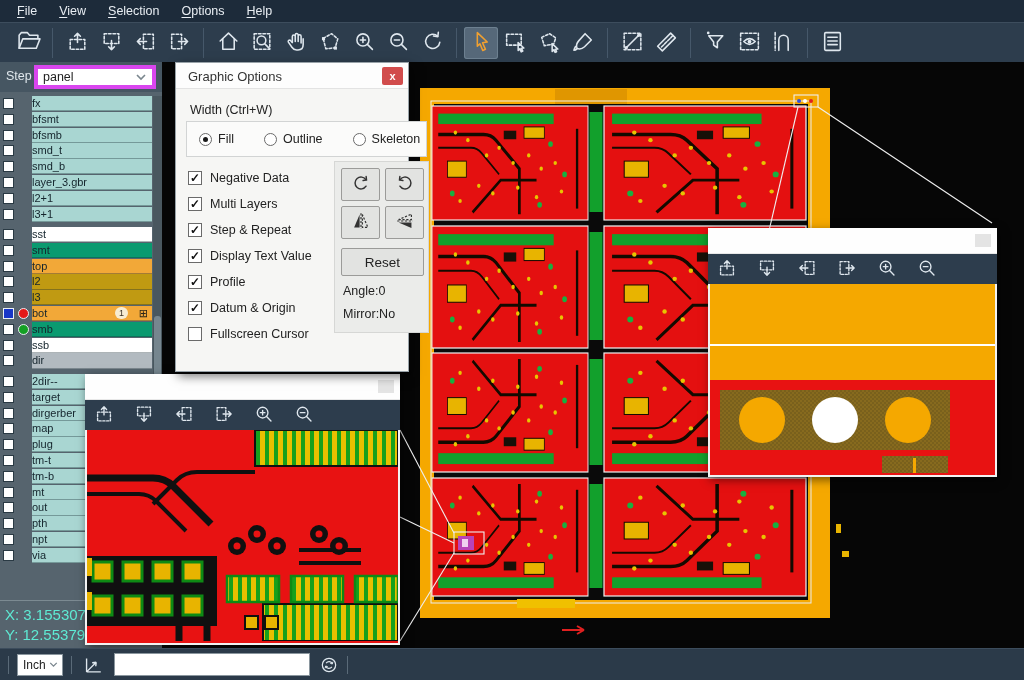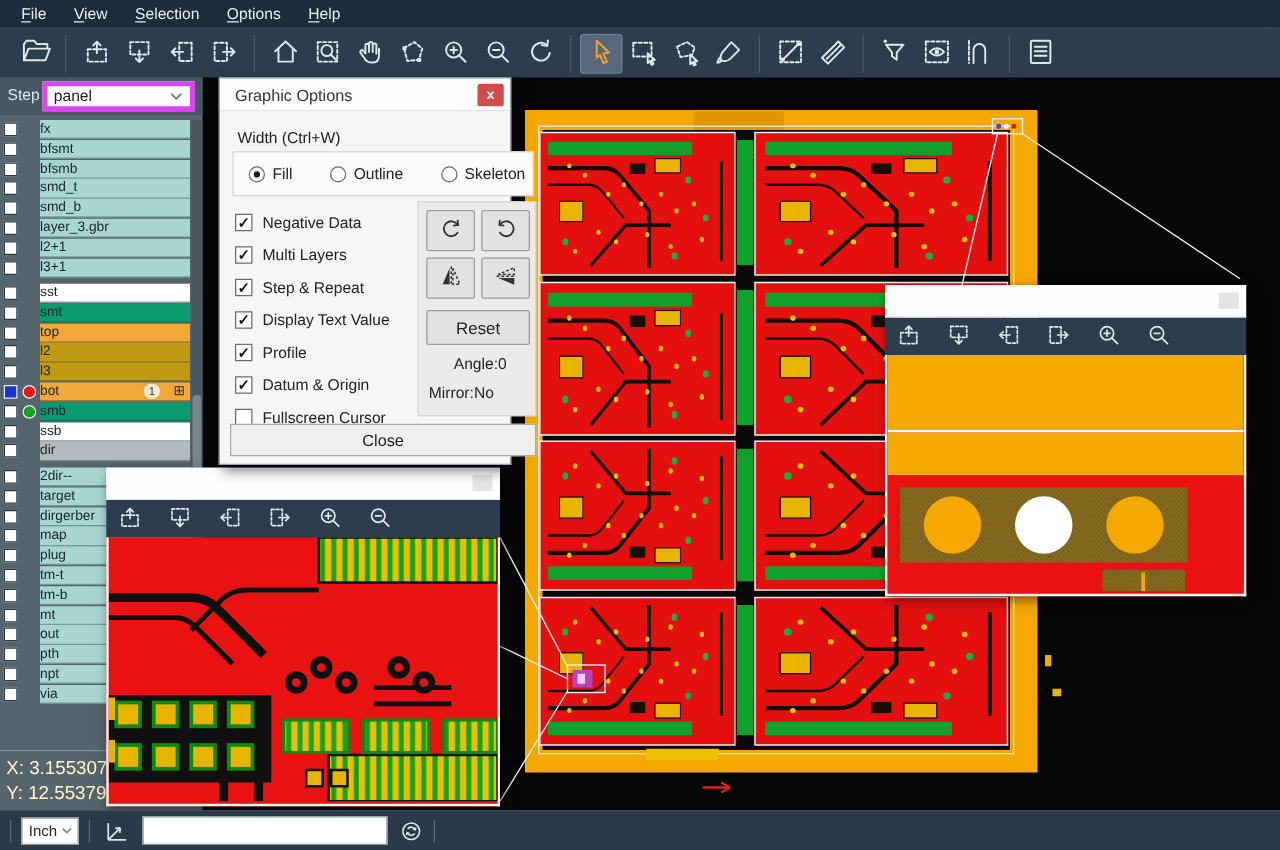--- a/index.html
+++ b/index.html
@@ -44,21 +44,21 @@
     color:#14242c; line-height:15px; border-bottom:1px solid rgba(20,40,50,.35);
     white-space:nowrap; overflow:hidden; }
   .c-teal { background:#a9d6d2; } .c-white { background:#ffffff; } .c-green { background:#0a9a70; }
   .c-orange { background:#f2a838; } .c-gold { background:#c09a12; } .c-gray { background:#b2bac0; }
   .badge { position:absolute; right:24px; top:1.5px; min-width:13px; height:12px; background:#f7ecd2;
     border-radius:7px; font-size:9px; color:#3a3226; text-align:center; line-height:12px; padding:0 2px; }
   .gridicon { position:absolute; right:4px; top:0.5px; font-size:11px; color:#2a2418; }
   .sb-track { position:absolute; left:153px; top:34px; width:9px; height:468px; background:#49575f; }
   .sb-thumb { position:absolute; left:1px; top:220px; width:7px; height:60px; background:#76868f; border-radius:3px; }
   .coord-divider { position:absolute; left:0; top:538px; width:162px; height:1px; background:#7c8a92; }
-  .coords { position:absolute; left:5px; top:543px; color:#fef9c3; font-size:15px; line-height:20px; }
+  .coords { position:absolute; left:5px; top:543px; color:#5eead4; font-size:15px; line-height:20px; }
   
   .canvas { position:absolute; left:162px; top:62px; width:862px; height:586px; z-index:1; background:#060606; }
   
   .dialog { position:absolute; left:175px; top:62px; width:234px; height:310px; background:#f6f6f4;
     border:1px solid #98a2a8; box-shadow:3px 4px 10px rgba(0,0,0,.55); z-index:40; font-size:12.5px; color:#222; }
   .dtitle { position:absolute; left:0; top:0; width:100%; height:26px; background:#fdfdfd;
     border-bottom:1px solid #e3e3e3; }
   .dtitle .ttext { position:absolute; left:12px; top:6px; font-size:13px; color:#333; }
   .dclose { position:absolute; right:5px; top:4px; width:21px; height:18px; background:#d14c4c; border:none;
     border-radius:2px; color:#fff; font-size:11px; font-weight:bold; line-height:16px; cursor:pointer; }
@@ -74,21 +74,21 @@
     line-height:13px; text-align:center; color:#111; font-weight:bold; }
   .dpanel { position:absolute; left:158px; top:98px; width:95px; height:172px; background:#ebecea;
     border:1px solid #d6d7d5; }
   .xgrid { position:absolute; left:6px; top:6px; width:83px; display:grid; grid-template-columns:39px 39px; gap:5px; }
   .xbtn { width:39px; height:33px; background:#e2e3e1; border:1px solid #9b9b99; border-radius:2px;
     display:flex; align-items:center; justify-content:center; cursor:pointer; }
   .xbtn svg { width:22px; height:22px; }
   .resetbtn { position:absolute; left:6px; top:86px; width:83px; height:28px; background:#e2e3e1;
     border:1px solid #9b9b99; border-radius:2px; font-size:13.5px; color:#222; cursor:pointer;
     font-family:"Liberation Sans",sans-serif; }
-  .angletext { position:absolute; left:8px; top:122px; font-size:12.5px;margin-left:20px; }
+  .angletext { position:absolute; left:8px; top:122px; font-size:12.5px; }
   .mirrortext { position:absolute; left:8px; top:145px; font-size:12.5px; }
   .closebtn { position:absolute; left:8px; top:276px; width:245px; height:26px; background:#f0f0ee;
     border:1px solid #aaaaa8; font-size:13px; color:#222; cursor:pointer; font-family:"Liberation Sans",sans-serif; }
   
   .fwin { position:absolute; z-index:30; box-shadow:2px 3px 9px rgba(0,0,0,.5); }
   .ftitle { position:relative; width:100%; height:26px; background:#fefefe; border-bottom:1px solid #e8e8e8; }
   .fbtn { position:absolute; right:6px; top:6px; width:16px; height:13px; background:#e4e4e4; border:none; cursor:pointer; }
   .ftoolbar { width:100%; height:30px; background:#2d3d4d; display:flex; align-items:center; padding-left:6px; gap:14px; }
   .ftoolbar .tbtn { width:26px; height:26px; }
   .ftoolbar .tbtn svg { width:22px; height:22px; }
@@ -590,21 +590,20 @@
                 <path d="M5,13.5 H19 V19.5 Z" fill="#333" stroke="none"></path>
                 <path d="M5,10.5 H19 V4.5 Z" fill="none" stroke-dasharray="2.4,1.8"></path>
                 <path d="M3.5,12 H20.5" fill="none" stroke-dasharray="2.4,1.8"></path>
               </svg></span>
           </button>
         </div>
       <button class="resetbtn">Reset</button>
       <div class="angletext">Angle:0</div>
       <div class="mirrortext">Mirror:No</div>
     </div>
-    <button class="closebtn">Close</button>
   </div>
 
   <div class="fwin" style="left:85px; top:374px; width:315px; height:271px;">
     <div class="ftitle">
       <button class="fbtn"></button>
     </div>
     <div class="ftoolbar">
         <button class="tbtn">
           <span><svg viewBox="0 0 24 24" fill="none" stroke="#dfe7ee" stroke-width="1.5" stroke-linecap="round" stroke-linejoin="round">
               <rect x="5" y="10" width="14" height="9.5" stroke-dasharray="2.4,1.8"></rect>

